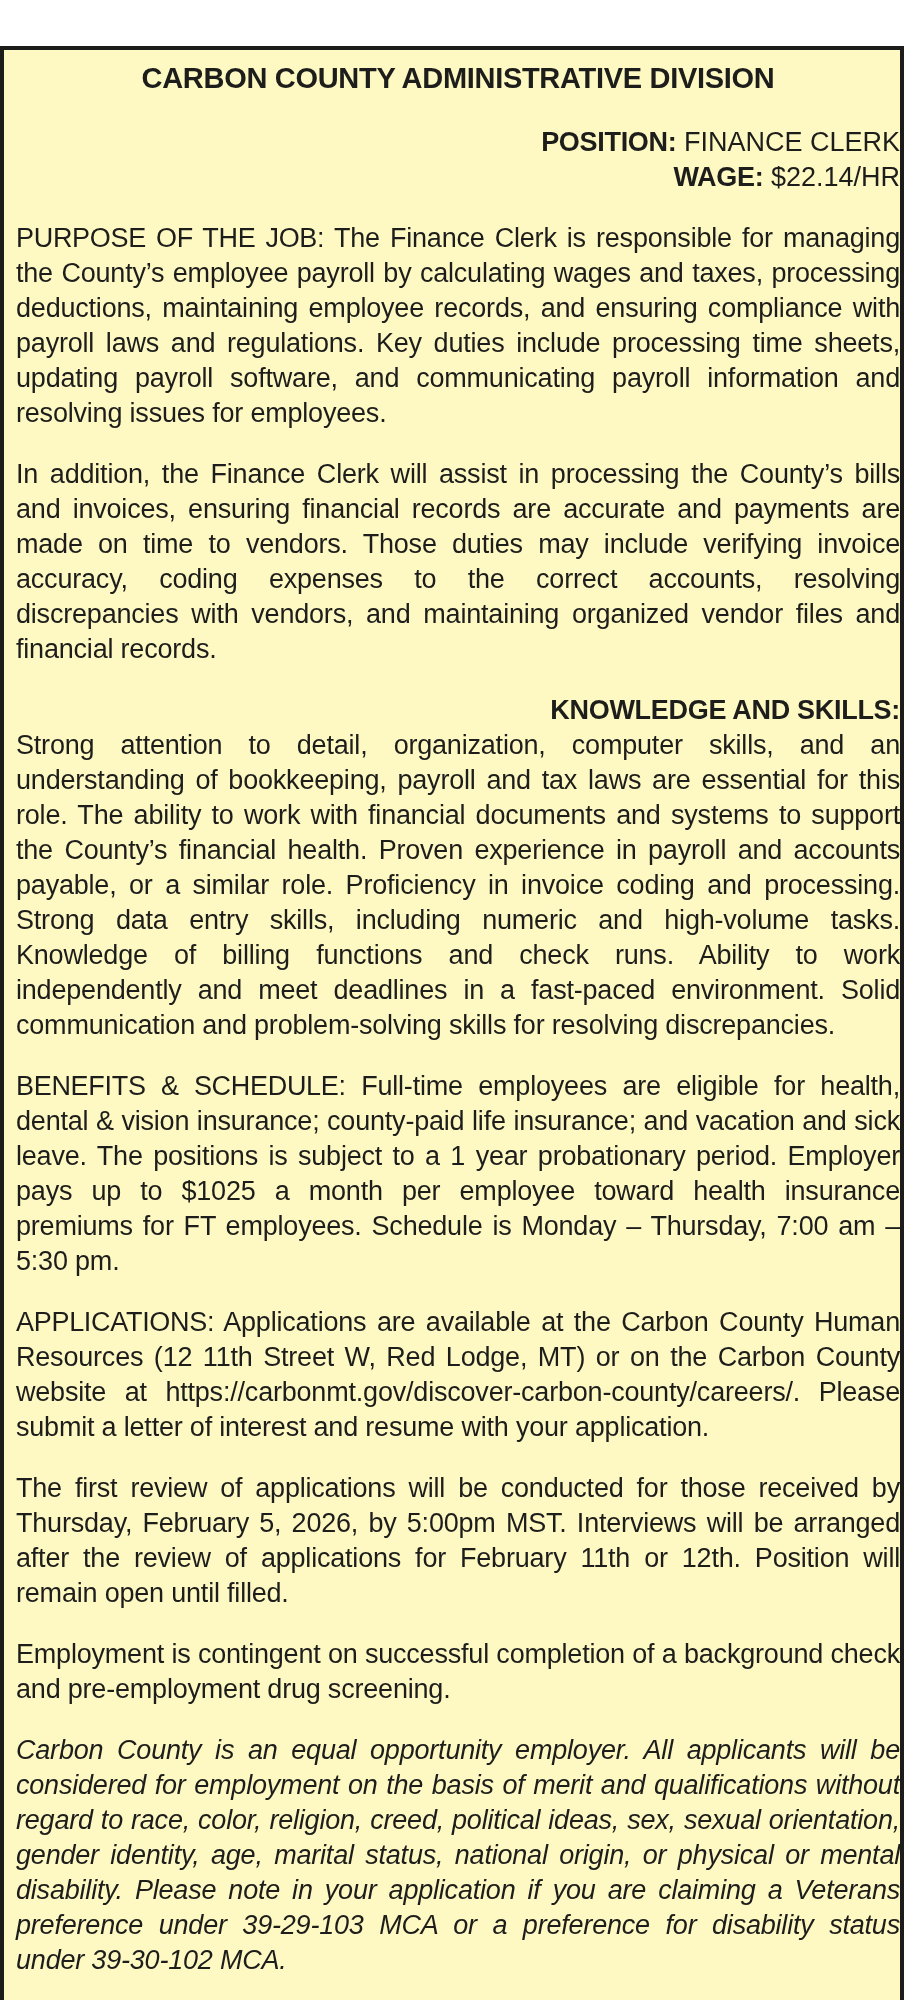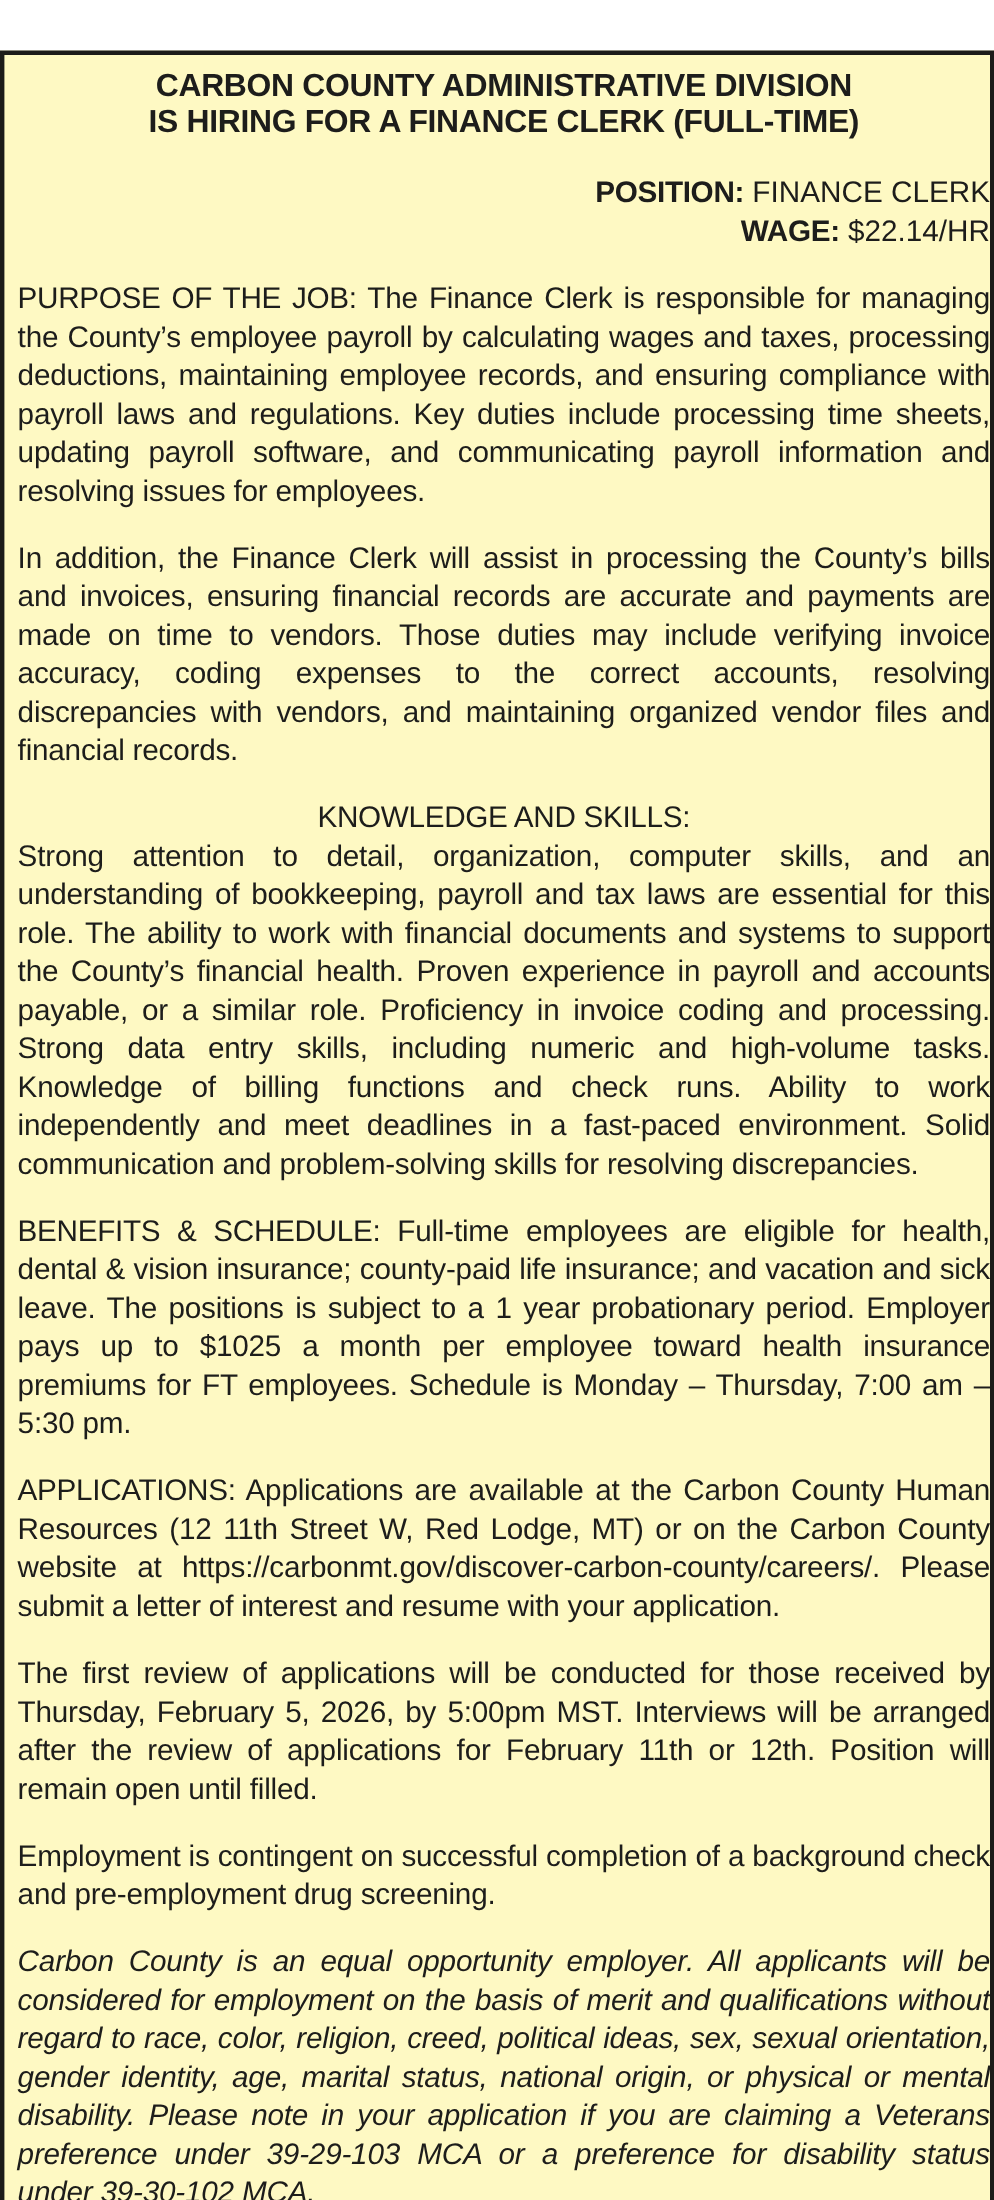--- a/index.html
+++ b/index.html
@@ -54,35 +54,34 @@
     letter-spacing: -0.2px;
   }
   .para b {
     letter-spacing: -0.3px;
   }
   .para .lead-label {
     font-weight: normal;
   }
   .section-heading {
     display: block;
-    font-weight: normal;
-    text-align: center;
+    font-weight: bold;
+    text-align: right;
   }
   .italic-para {
     font-style: italic;
   }
 </style>
 </head>
 <body>
 
 <div class="ad-frame">
 
   <div class="ad-title">
     <div>CARBON COUNTY ADMINISTRATIVE DIVISION</div>
-    <div>IS HIRING FOR A FINANCE CLERK (FULL-TIME)</div>
   </div>
 
   <div class="meta-block">
     <div class="meta-row">
       <b>POSITION:</b>
       <span>FINANCE CLERK</span>
     </div>
     <div class="meta-row">
       <b>WAGE:</b>
       <span>$22.14/HR</span>

